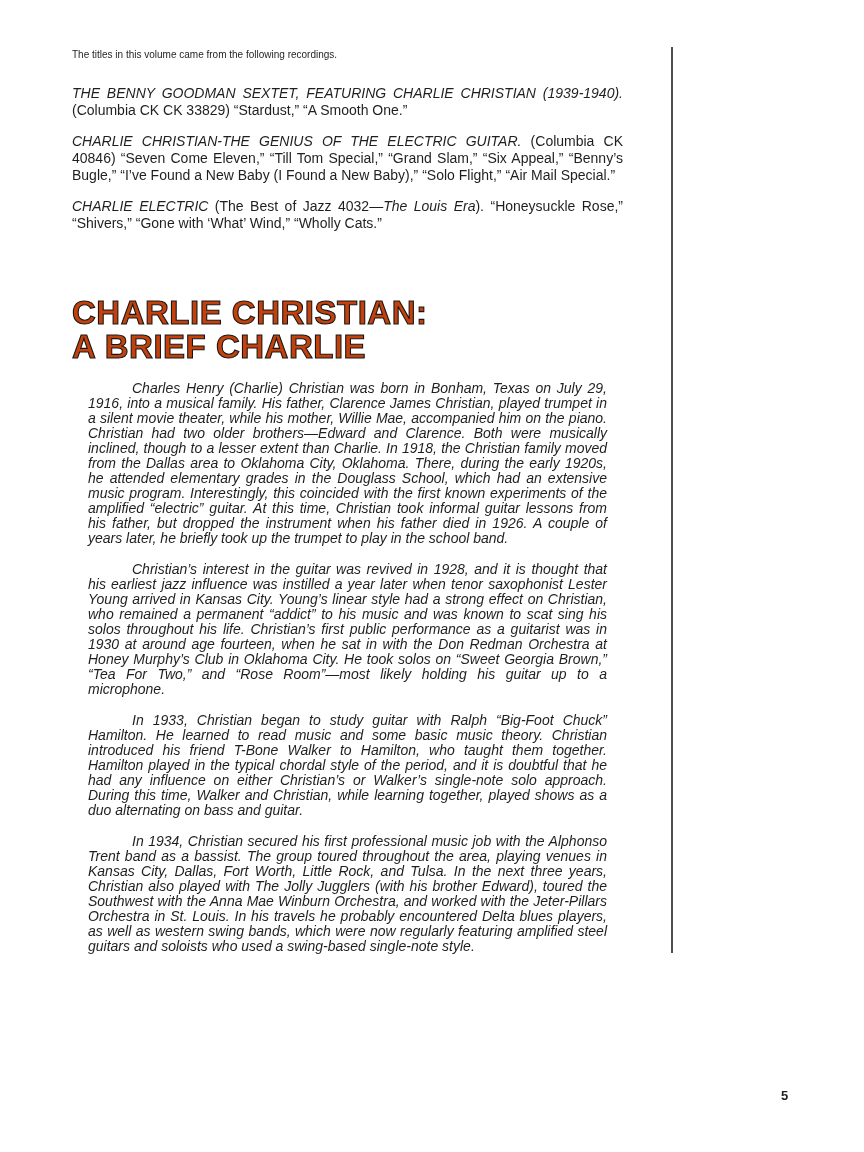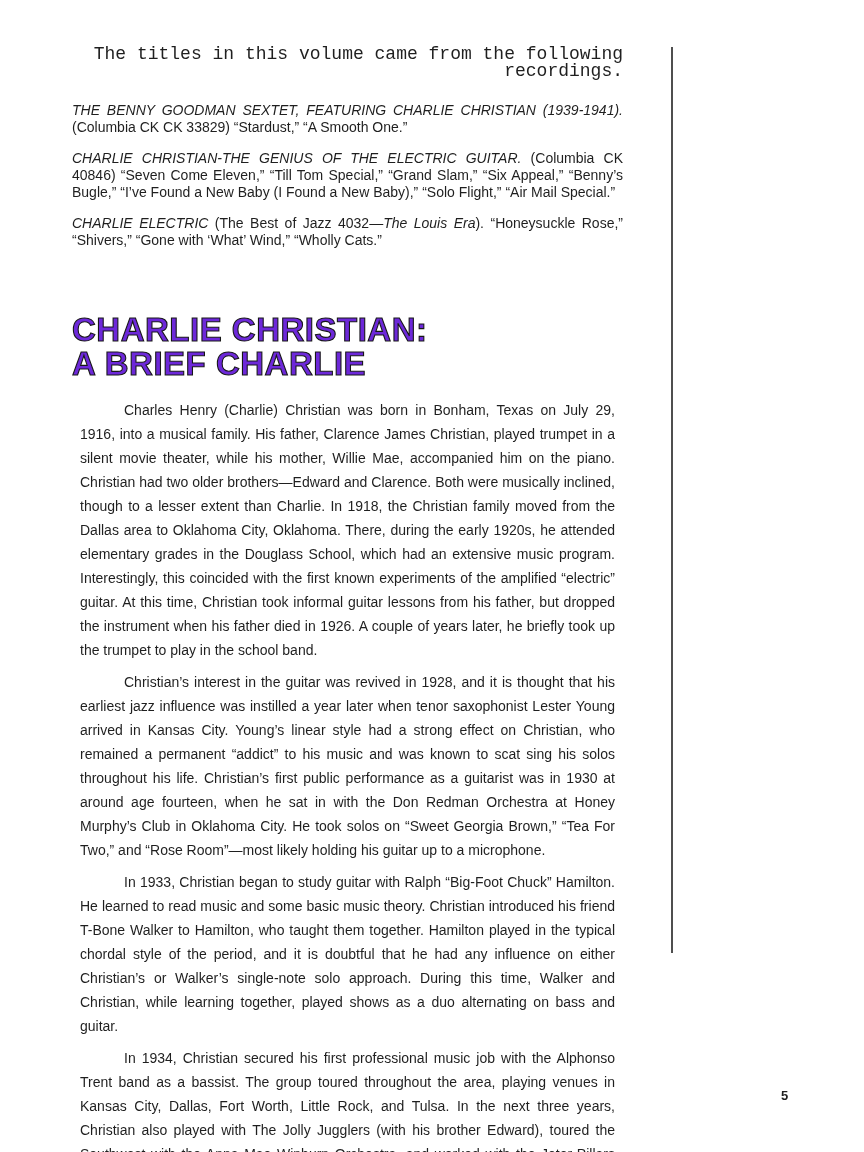--- a/index.html
+++ b/index.html
@@ -17,48 +17,48 @@
     color: #1f1f1f;
   }
   .content {
     position: absolute;
     left: 72px;
     top: 46px;
     width: 551px;
   }
   .intro {
     margin: 0 0 22px 0;
-    font-size: 18px;
+    font-size: 10px;
     line-height: 17px;
-    text-align: right;
-    font-family: Liberation Mono, monospace;
+    text-align: left;
   }
   .recording {
     margin: 0 0 14px 0;
     font-size: 14px;
     line-height: 17px;
     text-align: justify;
   }
   .recording .it { font-style: italic; }
   .chapter-heading {
     margin: 64px 0 17px 0;
     font-size: 33px;
     line-height: 34px;
     font-weight: bold;
     letter-spacing: 0.5px;
-    color: #6d28d9;
+    color: #c2410c;
     -webkit-text-stroke: 1.1px #161616;
   }
   .chapter-heading span { display: block; }
   .body-para {
-    margin: 8px;
+    margin: 16px;
     font-size: 14px;
-    line-height: 24px;
+    line-height: 15px;
     text-align: justify;
     text-indent: 44px;
+    font-style: italic;
   }
   .v-rule {
     position: absolute;
     left: 671px;
     top: 47px;
     width: 2px;
     height: 906px;
     background: #4f4f4f;
   }
   .page-number {
@@ -73,21 +73,21 @@
 </style>
 </head>
 <body>
 
 <div class="page">
   <div class="content">
 
     <p class="intro">The titles in this volume came from the following recordings.</p>
 
     <p class="recording">
-      <span class="it">THE BENNY GOODMAN SEXTET, FEATURING CHARLIE CHRISTIAN (1939-1941).</span><span> (Columbia CK CK 33829) “Stardust,” “A Smooth One.”</span>
+      <span class="it">THE BENNY GOODMAN SEXTET, FEATURING CHARLIE CHRISTIAN (1939-1940).</span><span> (Columbia CK CK 33829) “Stardust,” “A Smooth One.”</span>
     </p>
 
     <p class="recording">
       <span class="it">CHARLIE CHRISTIAN-THE GENIUS OF THE ELECTRIC GUITAR.</span><span> (Columbia CK 40846) “Seven Come Eleven,” “Till Tom Special,” “Grand Slam,” “Six Appeal,” “Benny’s Bugle,” “I’ve Found a New Baby (I Found a New Baby),” “Solo Flight,” “Air Mail Special.”</span>
     </p>
 
     <p class="recording">
       <span class="it">CHARLIE ELECTRIC</span><span> (The Best of Jazz 4032—</span><span class="it">The Louis Era</span><span>). “Honeysuckle Rose,” “Shivers,” “Gone with ‘What’ Wind,” “Wholly Cats.”</span>
     </p>
 

